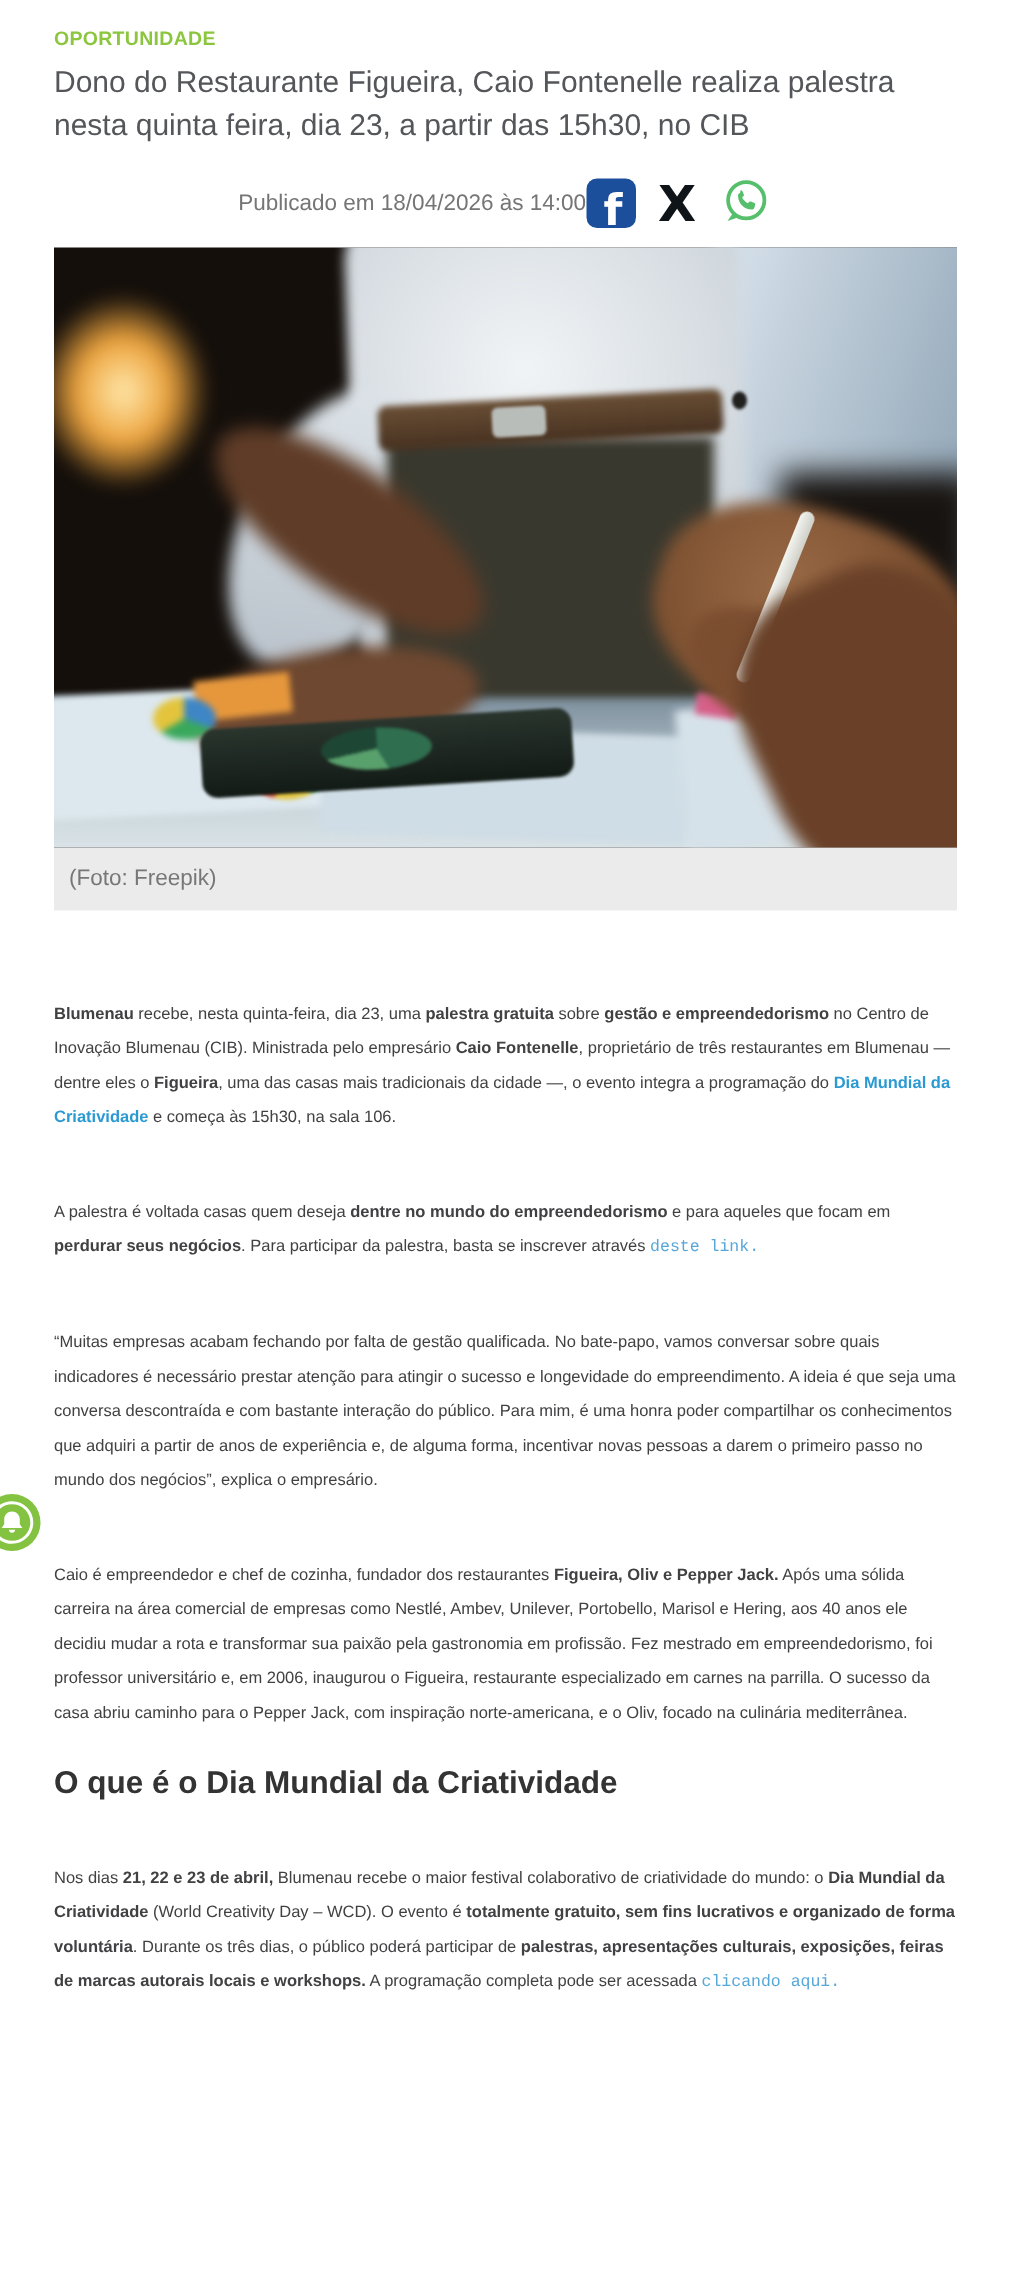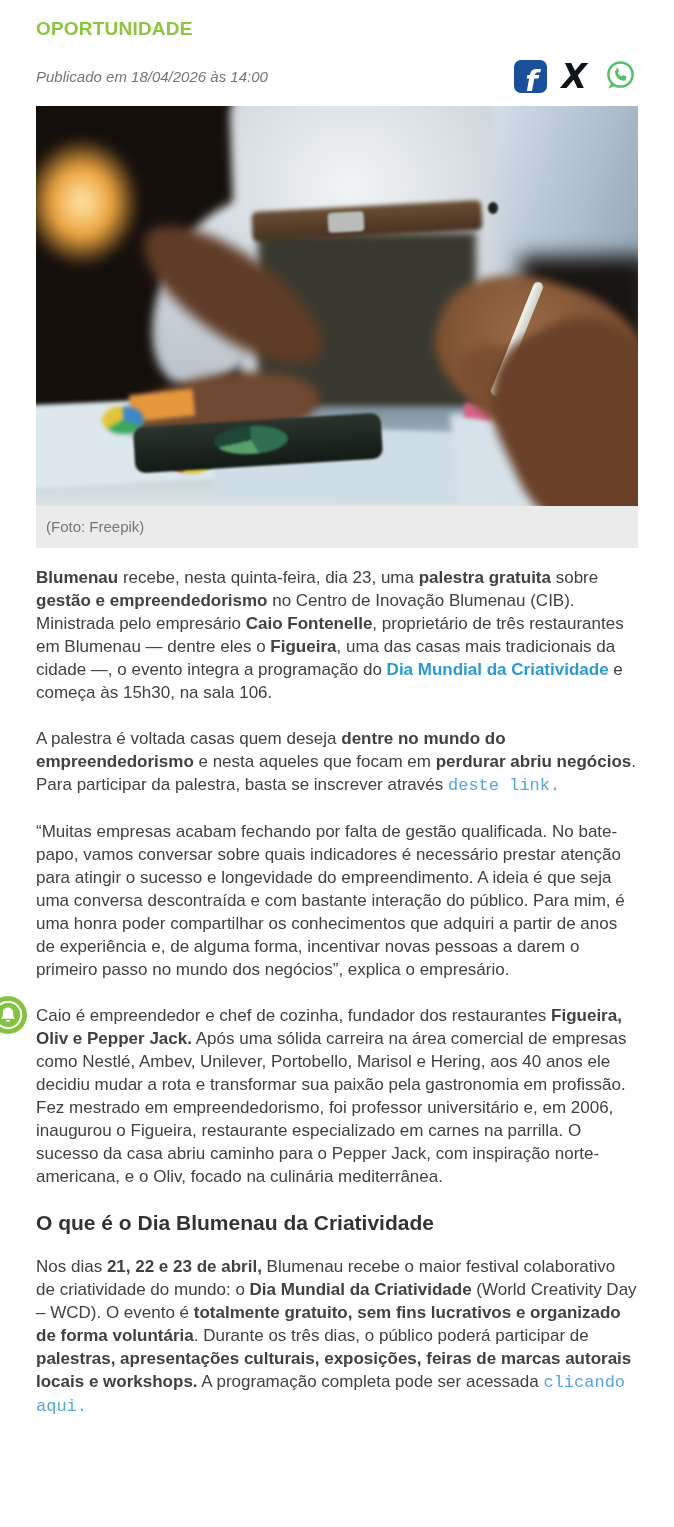--- a/index.html
+++ b/index.html
@@ -11,33 +11,33 @@
   }
   *{box-sizing:border-box;margin:0;padding:0;}
   html,body{background:#ffffff;}
   body{
     width:674px; min-height:1527px; position:relative;
     font-family:"Liberation Sans","DejaVu Sans",sans-serif;
     color:var(--body_text);
   }
   .page{position:relative;width:674px;padding:18px 36px 24px 36px;}
   .category{
-    color:var(--category_green); font-size:19px; font-weight:700;
+    color:var(--category_green); font-size:13px; font-weight:700;
     letter-spacing:.2px; cursor:pointer;
   }
   h1.title{
     margin-top:6px; color:var(--headline); font-size:34px; line-height:41px;
     font-weight:700; letter-spacing:-.3px;
   }
   p.subtitle{
     margin-top:8px; color:var(--subtitle_gray); font-size:20px; line-height:29px;
     font-weight:400;
   }
   .meta-row{
-    margin-top:18px; display:flex; justify-content:space-between; align-items:center;font-style:italic;
+    margin-top:18px; display:flex; justify-content:center; align-items:center;
   }
   .published{color:var(--meta_gray); font-size:15px;}
   .share{display:flex; align-items:center; gap:15px;}
   .share-btn{display:inline-flex;align-items:flex-end;justify-content:center;cursor:pointer;text-decoration:none;}
   .fb{
     width:33px;height:33px;border-radius:7px;background:var(--facebook_blue);
     overflow:hidden;align-items:flex-end;justify-content:center;
   }
   .fb span{
     color:#fff;font-weight:700;font-size:29px;line-height:29px;
@@ -98,41 +98,42 @@
   .ph-arm-far{right:-34px;bottom:-24px;width:170px;height:210px;border-radius:40%;
     background:#6a4128;transform:rotate(-25deg);filter:blur(5px);}
   
   .caption{
     width:602px; background:var(--caption_bg); color:var(--caption_text);
     font-size:15px; padding:12px 10px; line-height:18px;
   }
   
   .article-body{padding-top:18px;}
   .article-body p{
-    font-size:17px; line-height:23px; color:var(--body_text); margin-bottom:23px;
+    font-size:11px; line-height:23px; color:var(--body_text); margin-bottom:23px;margin-top:40px;
   }
   .seg-b{font-weight:700;}
   .seg-l{color:var(--link_blue);cursor:pointer;font-family:Liberation Mono, monospace;}
   .seg-bl{color:var(--link_bold_blue);font-weight:700;cursor:pointer;}
   h2.section{
     color:var(--headline); font-size:21px; font-weight:700; margin:4px 0 20px 0;
   }
   
   .bell{
     position:absolute; left:-12px; top:995px; width:40px; height:40px; cursor:pointer;
   }
 </style>
 </head>
 <body>
 
 <div class="page">
 
   <div class="category">OPORTUNIDADE</div>
 
 
+  <p class="subtitle">Dono do Restaurante Figueira, Caio Fontenelle realiza palestra nesta quinta feira, dia 23, a partir das 15h30, no CIB</p>
 
   <div class="meta-row">
     <span class="published">Publicado em 18/04/2026 às 14:00</span>
     <div class="share">
       <a class="share-btn fb">
           <span>f</span>
         </a>
       <a class="share-btn xx">X</a>
       <a class="share-btn wa">
         <svg viewBox="0 0 36 36" width="36" height="36" aria-hidden="true">
@@ -171,24 +172,24 @@
     <div class="ph-arm-right"></div>
     <div class="ph-fingers"></div>
     <div class="ph-stylus"></div>
     <div class="ph-arm-far"></div>
   </div>
 
   <div class="caption">(Foto: Freepik)</div>
 
   <div class="article-body">
     <p><span class="seg-b">Blumenau</span><span class="seg-n"> recebe, nesta quinta-feira, dia 23, uma </span><span class="seg-b">palestra gratuita</span><span class="seg-n"> sobre </span><span class="seg-b">gestão e empreendedorismo</span><span class="seg-n"> no Centro de Inovação Blumenau (CIB). Ministrada pelo empresário </span><span class="seg-b">Caio Fontenelle</span><span class="seg-n">, proprietário de três restaurantes em Blumenau — dentre eles o </span><span class="seg-b">Figueira</span><span class="seg-n">, uma das casas mais tradicionais da cidade —, o evento integra a programação do </span><span class="seg-bl">Dia Mundial da Criatividade</span><span class="seg-n"> e começa às 15h30, na sala 106.</span></p>
-    <p><span class="seg-n">A palestra é voltada casas quem deseja </span><span class="seg-b">dentre no mundo do empreendedorismo</span><span class="seg-n"> e nesta aqueles que focam em </span><span class="seg-b">perdurar abriu negócios</span><span class="seg-n">. Para participar da palestra, basta se inscrever através </span><span class="seg-l">deste link.</span></p>
+    <p><span class="seg-n">A palestra é voltada casas quem deseja </span><span class="seg-b">dentre no mundo do empreendedorismo</span><span class="seg-n"> e para aqueles que focam em </span><span class="seg-b">perdurar seus negócios</span><span class="seg-n">. Para participar da palestra, basta se inscrever através </span><span class="seg-l">deste link.</span></p>
     <p><span class="seg-n">“Muitas empresas acabam fechando por falta de gestão qualificada. No bate-papo, vamos conversar sobre quais indicadores é necessário prestar atenção para atingir o sucesso e longevidade do empreendimento. A ideia é que seja uma conversa descontraída e com bastante interação do público. Para mim, é uma honra poder compartilhar os conhecimentos que adquiri a partir de anos de experiência e, de alguma forma, incentivar novas pessoas a darem o primeiro passo no mundo dos negócios”, explica o empresário.</span></p>
     <p><span class="seg-n">Caio é empreendedor e chef de cozinha, fundador dos restaurantes </span><span class="seg-b">Figueira, Oliv e Pepper Jack.</span><span class="seg-n"> Após uma sólida carreira na área comercial de empresas como Nestlé, Ambev, Unilever, Portobello, Marisol e Hering, aos 40 anos ele decidiu mudar a rota e transformar sua paixão pela gastronomia em profissão. Fez mestrado em empreendedorismo, foi professor universitário e, em 2006, inaugurou o Figueira, restaurante especializado em carnes na parrilla. O sucesso da casa abriu caminho para o Pepper Jack, com inspiração norte-americana, e o Oliv, focado na culinária mediterrânea.</span></p>
-    <h2 class="section">O que é o Dia Blumenau da Criatividade</h2>
+    <h2 class="section">O que é o Dia Mundial da Criatividade</h2>
     <p><span class="seg-n">Nos dias </span><span class="seg-b">21, 22 e 23 de abril,</span><span class="seg-n"> Blumenau recebe o maior festival colaborativo de criatividade do mundo: o </span><span class="seg-b">Dia Mundial da Criatividade</span><span class="seg-n"> (World Creativity Day – WCD). O evento é </span><span class="seg-b">totalmente gratuito, sem fins lucrativos e organizado de forma voluntária</span><span class="seg-n">. Durante os três dias, o público poderá participar de </span><span class="seg-b">palestras, apresentações culturais, exposições, feiras de marcas autorais locais e workshops.</span><span class="seg-n"> A programação completa pode ser acessada </span><span class="seg-l">clicando aqui.</span></p>
   </div>
 
   <div class="bell">
     <svg viewBox="0 0 40 40" width="40" height="40" aria-hidden="true">
       <circle cx="20" cy="20" r="19" fill="var(--bell_green)"></circle>
       <circle cx="20" cy="20" r="13.2" fill="none" stroke="#ffffff" stroke-width="2"></circle>
       <path d="M20 12.6 c-2.9 0 -5.2 2.3 -5.2 5.2 v3.3 l-1.7 2.6 h13.8 l-1.7 -2.6 v-3.3 c0 -2.9 -2.3 -5.2 -5.2 -5.2 Z" fill="#ffffff"></path>
       <path d="M18 24.9 a2 2 0 0 0 4 0 Z" fill="#ffffff"></path>
     </svg>

